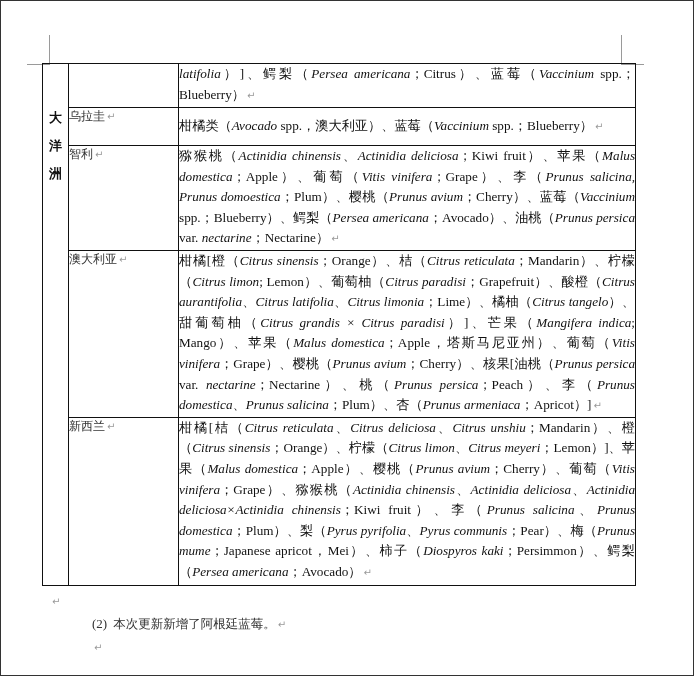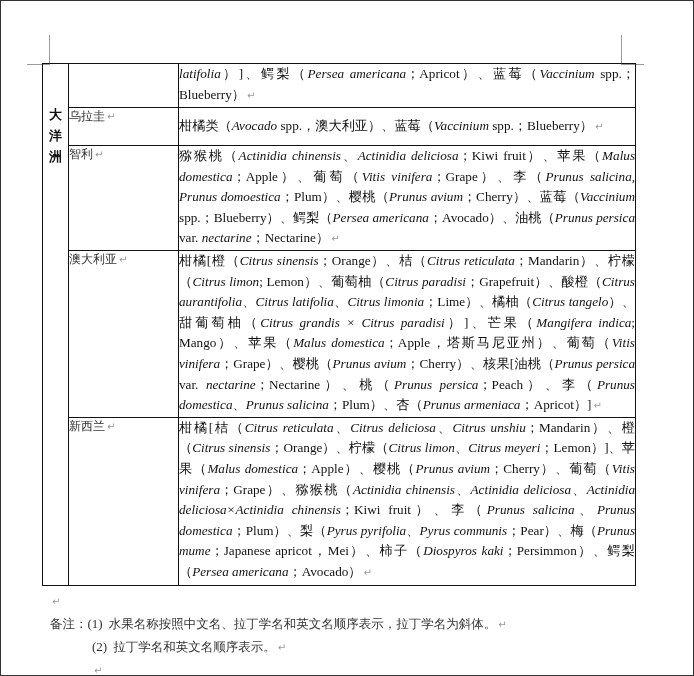--- a/index.html
+++ b/index.html
@@ -8,21 +8,21 @@
   .page-frame { position:absolute; left:0; top:0; width:692px; height:674px;
                 border:1px solid #333; }
   .crop { position:absolute; background:#9a9a9a; }
   .crop.v { width:1px; height:30px; top:35px; }
   .crop.h { height:1px; width:22px; top:64px; }
   table.doc { position:absolute; left:42px; top:63px; border-collapse:collapse;
               width:594px; table-layout:fixed; }
   table.doc td { border:1px solid #111; vertical-align:top; padding:0; }
   td.continent { width:25px; vertical-align:middle; text-align:center;
                  font-family:"DejaVu Sans",sans-serif; font-weight:bold; font-size:13px;
-                 line-height:21px; }
+                 line-height:28px; }
   td.country { width:109px; vertical-align:middle;
                font-family:"DejaVu Sans",sans-serif; font-size:12px; color:#333;
                padding-left:8px; }
   td.fruits { padding:0 6px 0 6px; font-size:13.2px; line-height:20.6px;
               text-align:justify; }
   td.fruits i { font-style:italic; }
   .pm { color:#999; font-size:10px; margin-left:2px; font-family:"DejaVu Sans",sans-serif; }
   .notes { position:absolute; left:50px; top:590px; font-size:12.5px; line-height:22px;
            font-family:"DejaVu Sans",sans-serif; color:#333; }
   .notes .row { white-space:nowrap; }
@@ -43,21 +43,21 @@
       <col style="width:26px">
       <col style="width:110px">
       <col>
     </colgroup>
   <tbody>
       <tr style="height:44px">
     <td class="continent" rowspan="5">
       <div style="width:14px;margin:0 auto;word-break:break-all;padding-top:40px">大洋洲</div>
     </td>
     <td class="country"><span></span></td>
-    <td class="fruits"><i>latifolia</i><span>）]、鳄梨（</span><i>Persea americana</i><span>；Apricot）、蓝莓（</span><i>Vaccinium</i><span> spp.；Blueberry）</span><span class="pm">↵</span></td>
+    <td class="fruits"><i>latifolia</i><span>）]、鳄梨（</span><i>Persea americana</i><span>；Citrus）、蓝莓（</span><i>Vaccinium</i><span> spp.；Blueberry）</span><span class="pm">↵</span></td>
   </tr>
   <tr style="height:38px">
     <td class="country"><span>乌拉圭</span><span class="pm">↵</span></td>
     <td class="fruits" style="vertical-align:middle"><span>柑橘类（</span><i>Avocado</i><span> spp.，澳大利亚）、蓝莓（</span><i>Vaccinium</i><span> spp.；Blueberry）</span><span class="pm">↵</span></td>
   </tr>
   <tr style="height:104px">
     <td class="country"><span>智利</span><span class="pm">↵</span></td>
     <td class="fruits"><span>猕猴桃（</span><i>Actinidia chinensis</i><span>、</span><i>Actinidia deliciosa</i><span>；Kiwi fruit）、苹果（</span><i>Malus domestica</i><span>；Apple）、葡萄（</span><i>Vitis vinifera</i><span>；Grape）、李（</span><i>Prunus salicina, Prunus domoestica</i><span>；Plum）、樱桃（</span><i>Prunus avium</i><span>；Cherry）、蓝莓（</span><i>Vaccinium</i><span> spp.；Blueberry）、鳄梨（</span><i>Persea americana</i><span>；Avocado）、油桃（</span><i>Prunus persica</i><span> var. </span><i>nectarine</i><span>；Nectarine）</span><span class="pm">↵</span></td>
   </tr>
   <tr style="height:134px">
@@ -66,20 +66,17 @@
   </tr>
   <tr style="height:168px">
     <td class="country"><span>新西兰</span><span class="pm">↵</span></td>
     <td class="fruits"><span>柑橘[桔（</span><i>Citrus reticulata</i><span>、</span><i>Citrus deliciosa</i><span>、</span><i>Citrus unshiu</i><span>；Mandarin）、橙（</span><i>Citrus sinensis</i><span>；Orange）、柠檬（</span><i>Citrus limon</i><span>、</span><i>Citrus meyeri</i><span>；Lemon）]、苹果（</span><i>Malus domestica</i><span>；Apple）、樱桃（</span><i>Prunus avium</i><span>；Cherry）、葡萄（</span><i>Vitis vinifera</i><span>；Grape）、猕猴桃（</span><i>Actinidia chinensis</i><span>、</span><i>Actinidia deliciosa</i><span>、</span><i>Actinidia deliciosa×Actinidia chinensis</i><span>；Kiwi fruit）、李（</span><i>Prunus salicina</i><span>、</span><i>Prunus domestica</i><span>；Plum）、梨（</span><i>Pyrus pyrifolia</i><span>、</span><i>Pyrus communis</i><span>；Pear）、梅（</span><i>Prunus mume</i><span>；Japanese apricot，Mei）、柿子（</span><i>Diospyros kaki</i><span>；Persimmon）、鳄梨（</span><i>Persea americana</i><span>；Avocado）</span><span class="pm">↵</span></td>
   </tr>
 </tbody>
   </table>
 
 <div class="notes">
   <div class="row"><span class="pm">↵</span></div>
-  <div class="row">
-    <span>备注：</span><span class="num">(1)</span><span>水果名称按照中文名、拉丁学名和英文名顺序表示，拉丁学名为斜体。</span><span class="pm">↵</span>
-  </div>
   <div class="row indent">
-    <span class="num">(2)</span><span>拉丁学名和英文名顺序表示。</span><span class="pm">↵</span>
+    <span class="num">(2)</span><span>本次更新新增了阿根廷蓝莓。</span><span class="pm">↵</span>
   </div>
   <div class="row indent"><span class="pm">↵</span></div>
 </div>
 
 </body></html>

